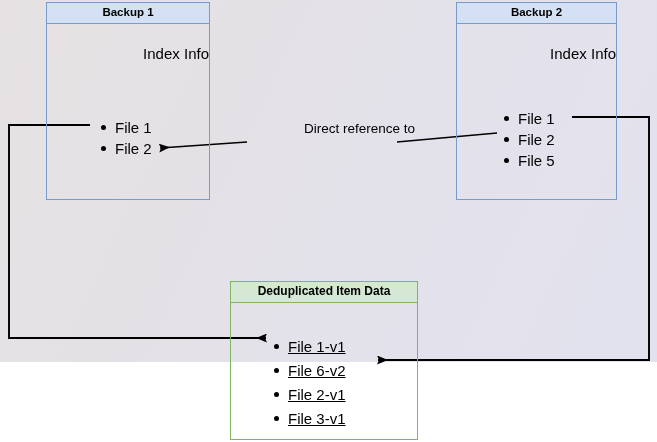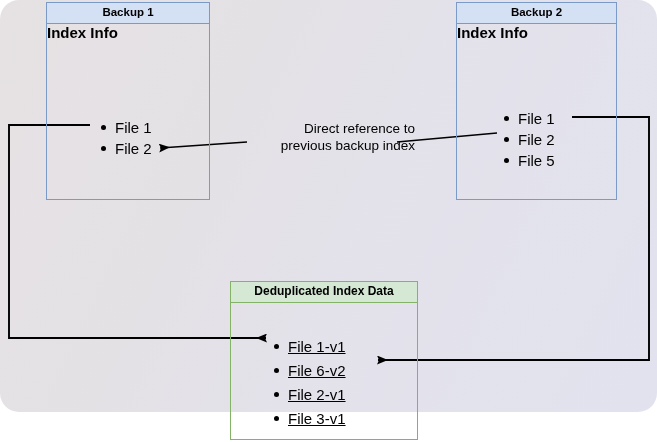--- a/index.html
+++ b/index.html
@@ -8,23 +8,22 @@
   }
   body {
     width: 657px;
     height: 442px;
     font-family: "Liberation Sans", sans-serif;
     overflow: hidden;
   }
   #canvas {
     position: relative;
     width: 657px;
-    height: 412px;
+    height: 362px;
     background: linear-gradient(115deg, #e6e2e3 0%, #e4e1e6 35%, #e3e2ec 70%, #e2e2ef 100%);
-    border-radius: 19px;
   }
   #edge-layer {
     position: absolute;
     left: 0;
     top: 0;
     width: 657px;
     height: 442px;
   }
   .node {
     position: absolute;
@@ -47,24 +46,24 @@
   .node.blue .node-header {
     background: #d4e1f5;
     border-bottom-color: #7a9bc8;
   }
   .node.green .node-header {
     background: #d5e8d4;
     border-bottom-color: #82b366;
     font-size: 12px;
   }
   .node-title {
-    text-align: left;
+    margin-top: 21px;
+    text-align: right;
     font-size: 15px;
     color: #000;
-    font-weight: bold;
   }
   .item-list {
     list-style: none;
     margin: 0;
     padding: 0;
   }
   .item-list li {
     position: relative;
     font-size: 15px;
     color: #000;
@@ -133,27 +132,26 @@
     <div class="node-header">Backup 2</div>
     <div class="node-title">Index Info</div>
     <ul class="item-list">
       <li>File 1</li>
       <li>File 2</li>
       <li>File 5</li>
     </ul>
   </div>
 
   <div class="node green" id="dedup">
-    <div class="node-header">Deduplicated Index Data</div>
+    <div class="node-header">Deduplicated Item Data</div>
     <ul class="item-list">
       <li>File 1-v1</li>
       <li>File 6-v2</li>
       <li>File 2-v1</li>
       <li>File 3-v1</li>
     </ul>
   </div>
 
   <div class="edge-label">
     <div>Direct reference to</div>
-    <div>previous backup index</div>
   </div>
 
 </div>
 
 </body></html>

